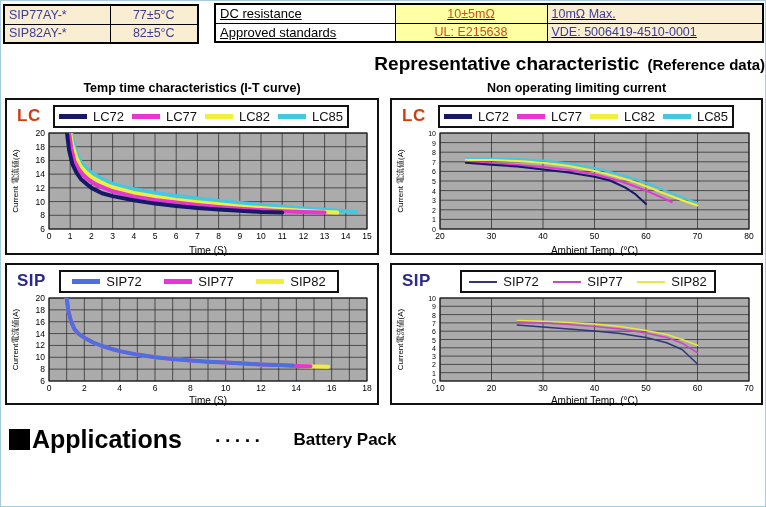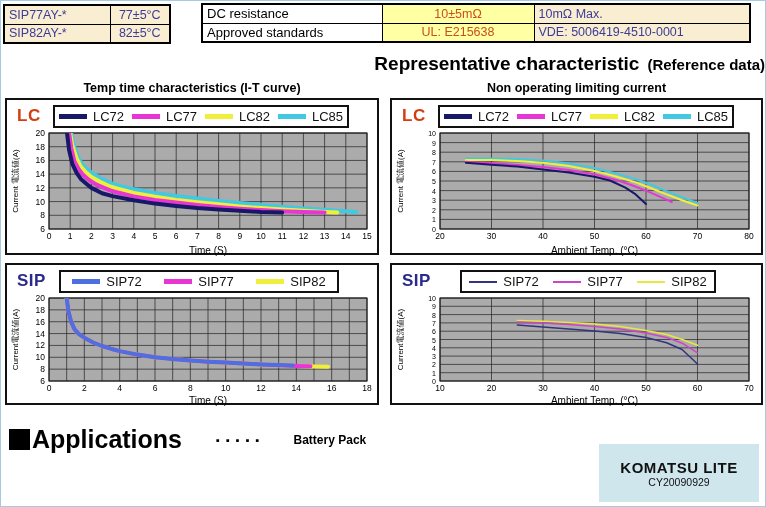--- a/index.html
+++ b/index.html
@@ -4,22 +4,22 @@
 <style>
   html,body{margin:0;padding:0;background:#e8e8e8;font-family:"Liberation Sans",sans-serif;}
   #page{position:relative;width:766px;height:507px;background:#ffffff;border:1px solid #a8cade;box-sizing:border-box;overflow:hidden;}
 
   
   .tbl{position:absolute;border:2px solid #000;border-collapse:collapse;box-sizing:border-box;}
   .tbl td{border:1px solid #000;padding:0 4px;font-size:12.5px;height:19px;box-sizing:border-box;white-space:nowrap;}
   #left-table{left:2px;top:3px;}
   #left-table td{background:#f9edd2;color:#3c3c96;}
   #left-table td.model{width:106px;}
-  #left-table td.temp{width:60px;text-align:center;}
-  #right-table{left:200px;top:2px;}
+  #left-table td.temp{width:88px;text-align:center;}
+  #right-table{left:213px;top:2px;text-decoration:underline;}
   #right-table td.lbl{width:180px;background:#ffffff;color:#000;font-size:13px;}
   #right-table td.v1{width:152px;background:#ffffa3;color:#c8501e;text-align:center;}
   #right-table td.v2{width:216px;background:#f9edd2;color:#3c3c96;text-align:left;}
 
   
   #main-title{position:absolute;left:0;top:52px;width:100%;text-align:right;font-weight:bold;color:#000;}
   #main-title .t-main{font-size:19px;}
   #main-title .t-sub{font-size:15px;margin-left:8px;}
   .col-heading{position:absolute;top:80px;text-align:center;font-weight:bold;font-size:12.5px;color:#000;}
   #heading-left{left:4px;width:374px;}
@@ -373,21 +373,17 @@
         <text x="42" y="6" text-anchor="end" font-size="7" fill="#000">10</text>
         <text x="200.5" y="109" text-anchor="middle" font-size="10" fill="#000">Ambient Temp.  (°C)</text>
         <text x="9" y="44.5" text-anchor="middle" font-size="8" fill="#000" transform="rotate(-90 9 44.5)">Current電流値(A)</text>
       </svg>
   </div>
 
   <div style="position:absolute;left:8px;top:424px;display:flex;align-items:center;">
     <span style="display:inline-block;width:21px;height:21px;background:#000;margin-right:2px;"></span>
     <span style="font-size:25px;font-weight:bold;color:#000;">Applications</span>
     <span style="font-size:11px;font-weight:bold;letter-spacing:6px;margin-left:34px;color:#000;">▪▪▪▪▪</span>
-    <span style="font-size:12px;font-weight:bold;margin-left:28px;color:#000;">Battery Pack</span>
-  </div>
-
-  <div style="position:absolute;left:598px;top:443px;width:160px;height:58px;background:#cfe6ec;display:flex;flex-direction:column;align-items:center;justify-content:center;">
-    <span style="font-size:15px;font-weight:bold;color:#111;letter-spacing:0.5px;">KOMATSU LITE</span>
-    <span style="font-size:10.5px;color:#111;">CY20090929</span>
-  </div>
+    <span style="font-size:17px;font-weight:bold;margin-left:28px;color:#000;">Battery Pack</span>
+  </div>
+
 
 </div>
 
 </body></html>

